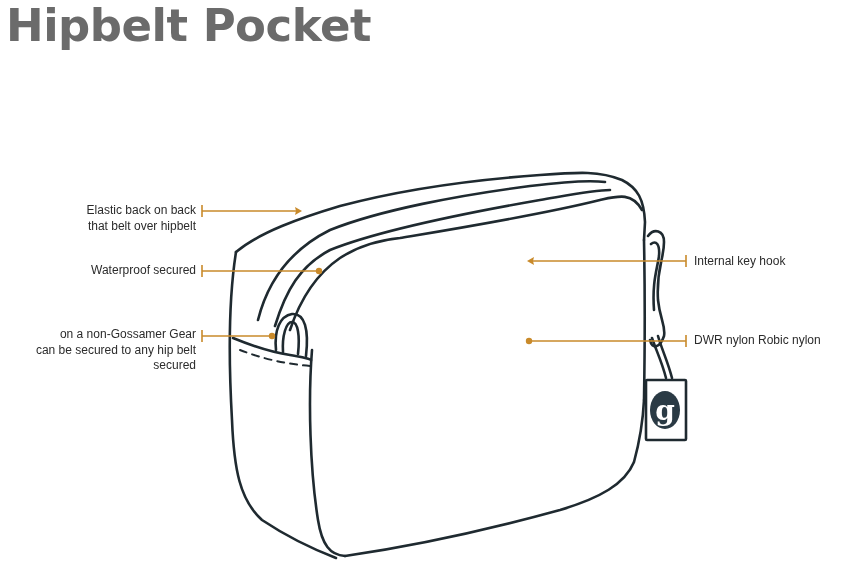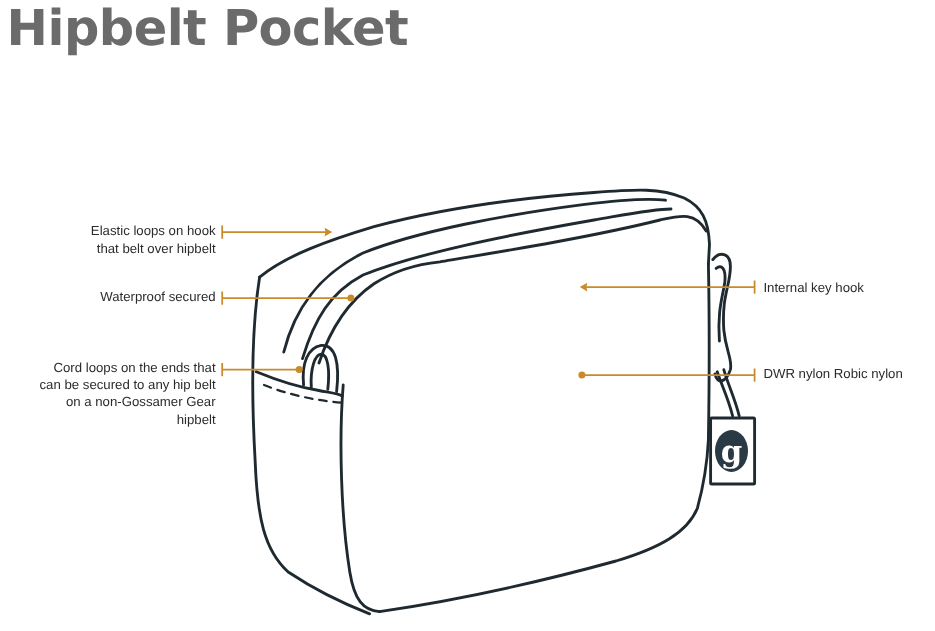--- a/index.html
+++ b/index.html
@@ -16,31 +16,30 @@
     .label.left { text-align: right; }
     .label.right { text-align: left; }
     svg.art { position: absolute; left: 0; top: 0; }
   </style>
 </head>
 <body>
 
 <div class="title">Hipbelt Pocket</div>
 
 <div class="label left" style="right:654px; top:203px;">
-  <div>Elastic loops on hook</div>
+  <div>Elastic back on back</div>
   <div>that belt over hipbelt</div>
 </div>
 <div class="label left" style="right:654px; top:263px;">
   <div>Waterproof secured</div>
 </div>
 <div class="label left" style="right:654px; top:327px;">
-  <div>Cord loops on the ends that</div>
+  <div>on a non-Gossamer Gear</div>
   <div>can be secured to any hip belt</div>
-  <div>on a non-Gossamer Gear</div>
-  <div>hipbelt</div>
+  <div>secured</div>
 </div>
 
 <div class="label right" style="left:694px; top:254px;">
   <div>Internal key hook</div>
 </div>
 <div class="label right" style="left:694px; top:333px;">
   <div>DWR nylon Robic nylon</div>
 </div>
 
 <svg class="art" width="850" height="574" viewBox="0 0 850 574">

